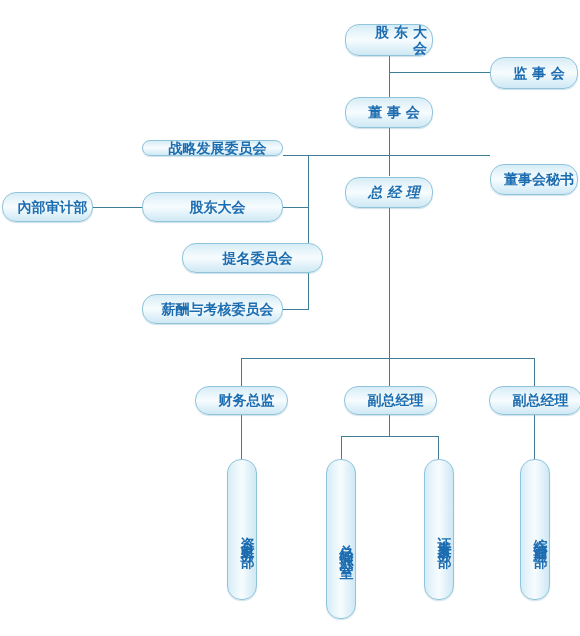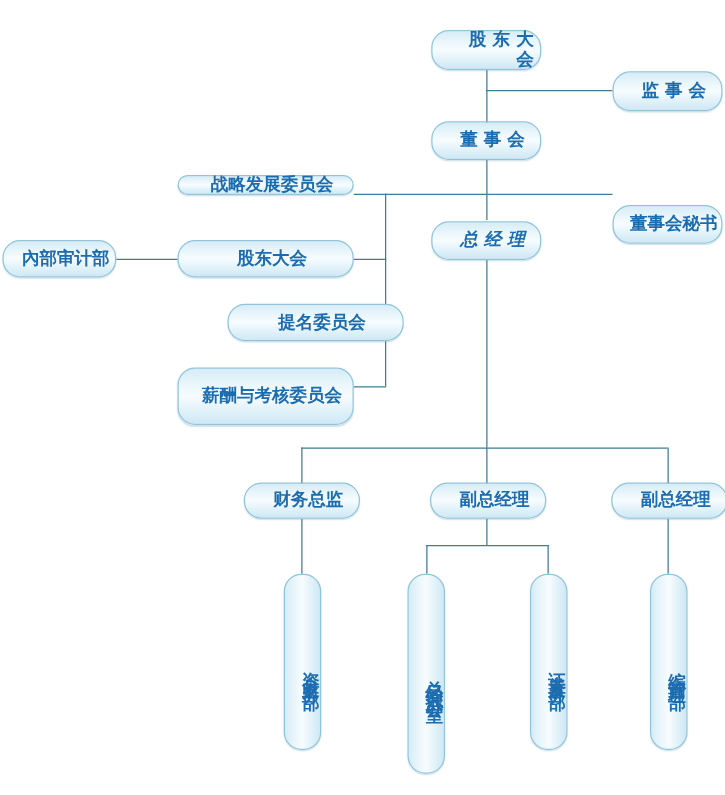--- a/index.html
+++ b/index.html
@@ -119,21 +119,21 @@
   <div class="node h" style="left:345px; top:177px; width:88px; height:31px;font-style:italic;">总 经 理</div>
 
   <div class="node h" style="left:2px; top:192px; width:91px; height:30px;">內部审计部</div>
 
   <div class="node h" style="left:142px; top:140px; width:141px; height:16px;">战略发展委员会</div>
 
   <div class="node h" style="left:142px; top:192px; width:141px; height:30px;">股东大会</div>
 
   <div class="node h" style="left:142px; top:243px; width:141px; height:30px;margin-left:40px;">提名委员会</div>
 
-  <div class="node h" style="left:142px; top:294px; width:141px; height:46px;">薪酬与考核委员会</div>
+  <div class="node h" style="left:142px; top:294px; width:141px; height:30px;">薪酬与考核委员会</div>
 
   <div class="node h" style="left:195px; top:386px; width:93px; height:29px;">财务总监</div>
 
   <div class="node h" style="left:344px; top:386px; width:93px; height:29px;">副总经理</div>
 
   <div class="node h" style="left:489px; top:386px; width:93px; height:29px;">副总经理</div>
 
   <div class="node v" style="left:227px; top:459px; width:30px; height:141px;">资金财务部</div>
 
   <div class="node v" style="left:326px; top:459px; width:30px; height:160px;">总经理办公室</div>

